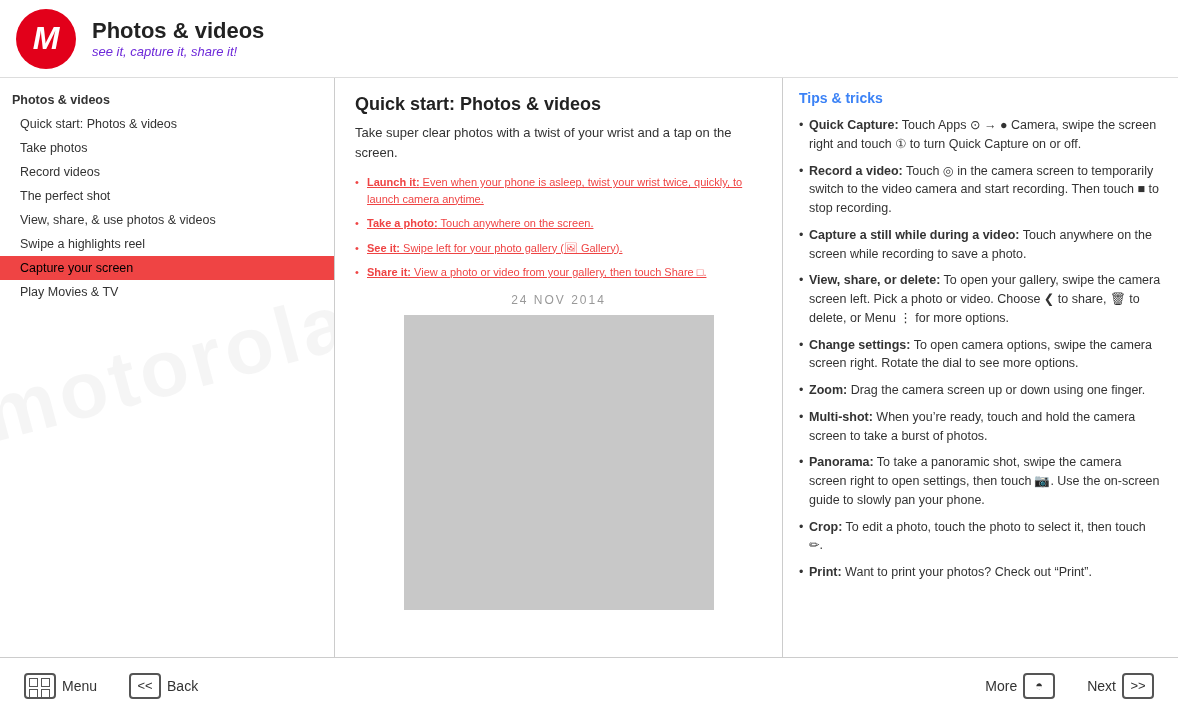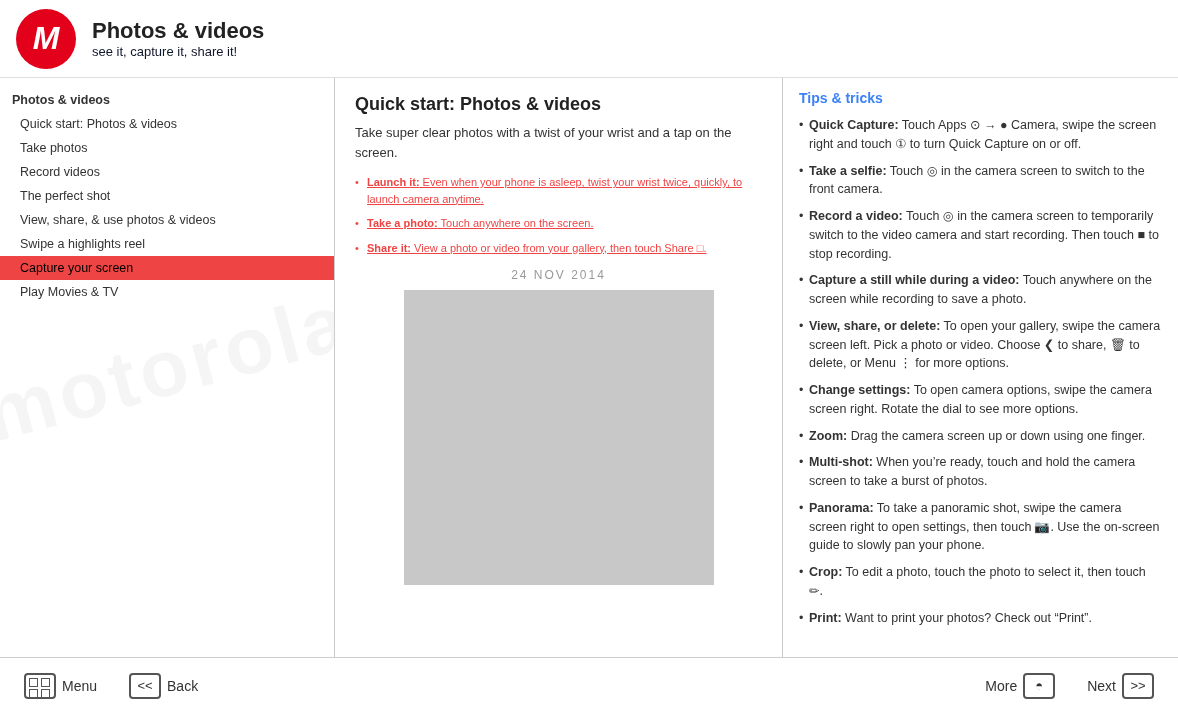--- a/index.html
+++ b/index.html
@@ -37,21 +37,22 @@
       font-weight: bold;
       font-style: italic;
     }
     .header-title h1 {
       font-size: 22px;
       font-weight: bold;
       color: #222;
     }
     .header-title p {
       font-size: 13px;
-      color: #0f172a;
+      color: #6d28d9;
+      font-style: italic;
     }
 
     
     .main-layout {
       display: flex;
       height: calc(713px - 78px - 56px);
     }
 
     
     .sidebar {
@@ -273,33 +274,33 @@
   </div>
 
   <div class="content-area">
 
     <div class="main-content">
       <h2>Quick start: Photos &amp; videos</h2>
       <p class="intro">Take super clear photos with a twist of your wrist and a tap on the screen.</p>
       <ul class="bullet-list" id="main-bullets">
           <li><strong>Launch it:</strong> Even when your phone is asleep, twist your wrist twice, quickly, to launch camera anytime.</li>
           <li><strong>Take a photo:</strong> Touch anywhere on the screen.</li>
+          <li><strong>See it:</strong> Swipe left for your photo gallery (🖼 Gallery).</li>
           <li><strong>Share it:</strong> View a photo or video from your gallery, then touch Share □.</li>
         </ul>
       <div class="photo-section">
         <div class="photo-date">24 NOV 2014</div>
         <div class="photo-placeholder"></div>
       </div>
     </div>
 
     <div class="tips-panel">
       <h3>Tips &amp; tricks</h3>
       <ul class="tips-list" id="tips-list">
           <li><strong>Quick Capture:</strong> Touch Apps ⊙ → ● Camera, swipe the screen right and touch ① to turn Quick Capture on or off.</li>
-          <li><strong>Take a selfie:</strong> Touch ◎ in the camera screen to switch to the front camera.</li>
           <li><strong>Record a video:</strong> Touch ◎ in the camera screen to temporarily switch to the video camera and start recording. Then touch ■ to stop recording.</li>
           <li><strong>Capture a still while during a video:</strong> Touch anywhere on the screen while recording to save a photo.</li>
           <li><strong>View, share, or delete:</strong> To open your gallery, swipe the camera screen left. Pick a photo or video. Choose ❮ to share, 🗑 to delete, or Menu ⋮ for more options.</li>
           <li><strong>Change settings:</strong> To open camera options, swipe the camera screen right. Rotate the dial to see more options.</li>
           <li><strong>Zoom:</strong> Drag the camera screen up or down using one finger.</li>
           <li><strong>Multi-shot:</strong> When you’re ready, touch and hold the camera screen to take a burst of photos.</li>
           <li><strong>Panorama:</strong> To take a panoramic shot, swipe the camera screen right to open settings, then touch 📷. Use the on-screen guide to slowly pan your phone.</li>
           <li><strong>Crop:</strong> To edit a photo, touch the photo to select it, then touch ✏.</li>
           <li><strong>Print:</strong> Want to print your photos? Check out “Print”.</li>
         </ul>

